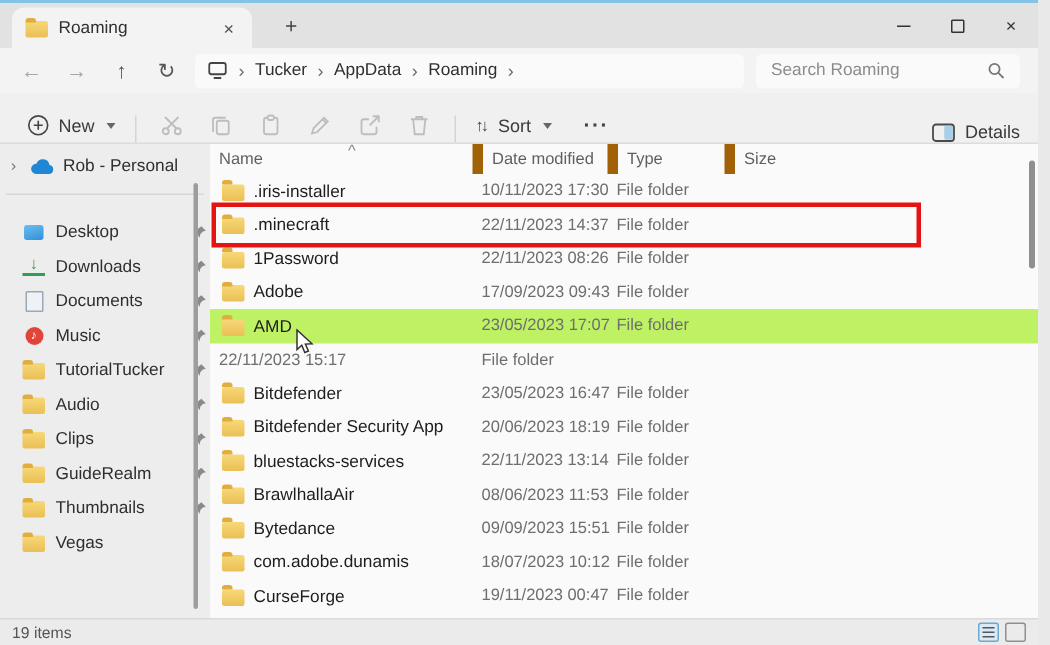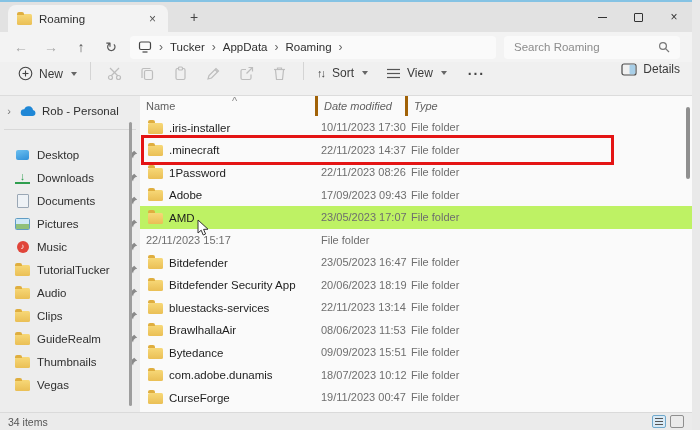--- a/index.html
+++ b/index.html
@@ -26,21 +26,21 @@
   .addressbar { width:366px; height:23px; background:#fafafa; border-radius:4px; margin-left:4px;
                 display:flex; align-items:center; padding:0 8px; font-size:11.5px; color:#333; }
   .bc-chev { color:#666; margin:0 7px; font-size:12px; }
   .crumb { color:#2f2f2f; }
   .searchbox { flex:1; height:23px; background:#fafafa; border-radius:4px; margin:0 6px 0 8px;
                display:flex; align-items:center; padding:0 10px; font-size:11.5px; color:#8c8c8c; }
   .searchbox svg { margin-left:auto; }
 
   
   .toolbar { height:34px; background:#f0f0f0; border-bottom:1px solid #dcdcdc;
-             display:flex; align-items:flex-start; padding:0 12px; }
+             display:flex; align-items:flex-end; padding:0 12px; }
   .tbtn { display:flex; align-items:center; gap:6px; font-size:12px; color:#3a3a3a; padding:4px 6px; }
   .tbtn.icon-only { padding:4px 9px; }
   .caret { width:0; height:0; border-left:3.5px solid transparent; border-right:3.5px solid transparent;
            border-top:4px solid #666; margin-left:2px; }
   .tsep { width:1px; height:18px; background:#d4d4d4; margin:0 7px; }
   .sort-glyph { font-size:11px; letter-spacing:-2px; color:#444; margin-right:2px; }
   .more-dots { font-size:14px; letter-spacing:1px; color:#444; font-weight:bold; }
   .details-btn { margin-left:auto; display:flex; align-items:center; gap:6px; font-size:12px; color:#3a3a3a; }
 
   
@@ -74,21 +74,21 @@
       background:linear-gradient(180deg,#f7d878 0%,#eabf55 100%); margin-top:2px; }
   .folder-ico::before { content:""; position:absolute; top:-2.5px; left:0; width:7px; height:3px;
       background:#dfae3f; border-radius:2px 2px 0 0; }
 
   
   .filearea { flex:1; position:relative; background:#fafafa; overflow:hidden; }
   .list-header { display:grid; grid-template-columns:175px 90px 78px 1fr; height:20px; align-items:center;
                  font-size:11px; color:#5f5f5f; position:relative; }
   .hcell { padding-left:6px; height:100%; display:flex; align-items:center; }
   .hcell:first-child { padding-left:22px; }
-  .hcell + .hcell { border-left:3px solid #a16207;font-style:italic; }
+  .hcell + .hcell { border-left:7px solid #a16207; }
   .sort-caret { position:absolute; left:92px; top:-1px; color:#888; }
   .rows { }
   .row { display:grid; grid-template-columns:175px 90px 78px 1fr; height:22.5px; align-items:center; position:relative; }
   .r-namecell { display:flex; align-items:flex-end; gap:6px; padding-left:8px; font-size:11.5px; color:#1d1d1d; white-space:nowrap; }
   .r-date, .r-type { font-size:11px; color:#6e6e6e; padding-left:6px; white-space:nowrap; }
   .row.hover { background:#e7f2fb; }
   .red-annot { display:none; }
   .row.redbox .red-annot { display:block; position:absolute; left:1px; right:78px; top:-4px; bottom:-4px;
       border:3px solid #e41414; z-index:5; pointer-events:none; }
   .list-scrollbar { position:absolute; right:2px; top:11px; width:4px; height:72px; background:#8f8f8f; border-radius:2px; }
@@ -208,29 +208,20 @@
           <line x1="2" y1="3.5" x2="13" y2="3.5"></line>
           <path d="M5.5 3.5v-1.5h4v1.5"></path>
       </svg>
     </div>
     <span class="tsep"></span>
     <div class="tbtn">
       <span class="sort-glyph">↑↓</span>
       <span>Sort</span>
       <span class="caret"></span>
     </div>
-    <div class="tbtn" style="margin-left:6px;">
-      <svg width="15" height="13" viewBox="0 0 15 13" stroke="#555" fill="none" stroke-width="1.2">
-        <line x1="1" y1="2.5" x2="14" y2="2.5"></line>
-          <line x1="1" y1="6.5" x2="14" y2="6.5"></line>
-          <line x1="1" y1="10.5" x2="14" y2="10.5"></line>
-      </svg>
-      <span>View</span>
-      <span class="caret"></span>
-    </div>
     <div class="tbtn icon-only" style="margin-left:6px;">
       <span class="more-dots">···</span>
     </div>
     <div class="details-btn">
       <svg width="16" height="13" viewBox="0 0 16 13">
         <rect x="1" y="1" width="14" height="11" rx="2" fill="none" stroke="#4a4a4a" stroke-width="1.2"></rect>
         <rect x="8.5" y="1.8" width="5.8" height="9.4" rx="1.2" fill="#a8cfe8"></rect>
       </svg>
       <span>Details</span>
     </div>
@@ -263,27 +254,20 @@
     </svg>
   </div>
           <div class="sb-item">
     <span class="sb-ico ico-documents"></span>
     <span class="sb-label">Documents</span>
     <svg class="pin" width="9" height="9" viewBox="0 0 9 9">
       <path d="M5.2 0.8 L8.2 3.8 L6.3 4.3 L4.6 6 L4 8.6 L2.3 5.4 L0.4 5 L2.9 2.7 Z" fill="#8a8a8a"></path>
     </svg>
   </div>
           <div class="sb-item">
-    <span class="sb-ico ico-pictures"></span>
-    <span class="sb-label">Pictures</span>
-    <svg class="pin" width="9" height="9" viewBox="0 0 9 9">
-      <path d="M5.2 0.8 L8.2 3.8 L6.3 4.3 L4.6 6 L4 8.6 L2.3 5.4 L0.4 5 L2.9 2.7 Z" fill="#8a8a8a"></path>
-    </svg>
-  </div>
-          <div class="sb-item">
     <span class="sb-ico ico-music"></span>
     <span class="sb-label">Music</span>
     <svg class="pin" width="9" height="9" viewBox="0 0 9 9">
       <path d="M5.2 0.8 L8.2 3.8 L6.3 4.3 L4.6 6 L4 8.6 L2.3 5.4 L0.4 5 L2.9 2.7 Z" fill="#8a8a8a"></path>
     </svg>
   </div>
           <div class="sb-item">
     <span class="folder-ico"></span>
     <span class="sb-label">TutorialTucker</span>
     <svg class="pin" width="9" height="9" viewBox="0 0 9 9">
@@ -328,20 +312,21 @@
         </div>
       <div class="sb-scrollbar"></div>
     </div>
 
     <div class="filearea">
       <div class="list-header">
         <span class="sort-caret">^</span>
         <div class="hcell">Name</div>
         <div class="hcell">Date modified</div>
         <div class="hcell">Type</div>
+        <div class="hcell">Size</div>
       </div>
       <div class="rows">
           <div class="row">
 
     <div class="r-namecell">
       <span class="folder-ico"></span>
       <span class="r-name">.iris-installer</span>
     </div>
     <div class="r-date">10/11/2023 17:30</div>
     <div class="r-type">File folder</div>
@@ -462,21 +447,21 @@
     <div class="r-date">19/11/2023 00:47</div>
     <div class="r-type">File folder</div>
     <div class="r-size"></div>
   </div>
         </div>
       <div class="list-scrollbar"></div>
     </div>
   </div>
 
   <div class="statusbar">
-    <span>34 items</span>
+    <span>19 items</span>
     <div class="view-toggles">
       <span class="vt vt-details">
           <i></i>
           <i></i>
           <i></i>
         </span>
       <span class="vt vt-icons"></span>
     </div>
   </div>
 

